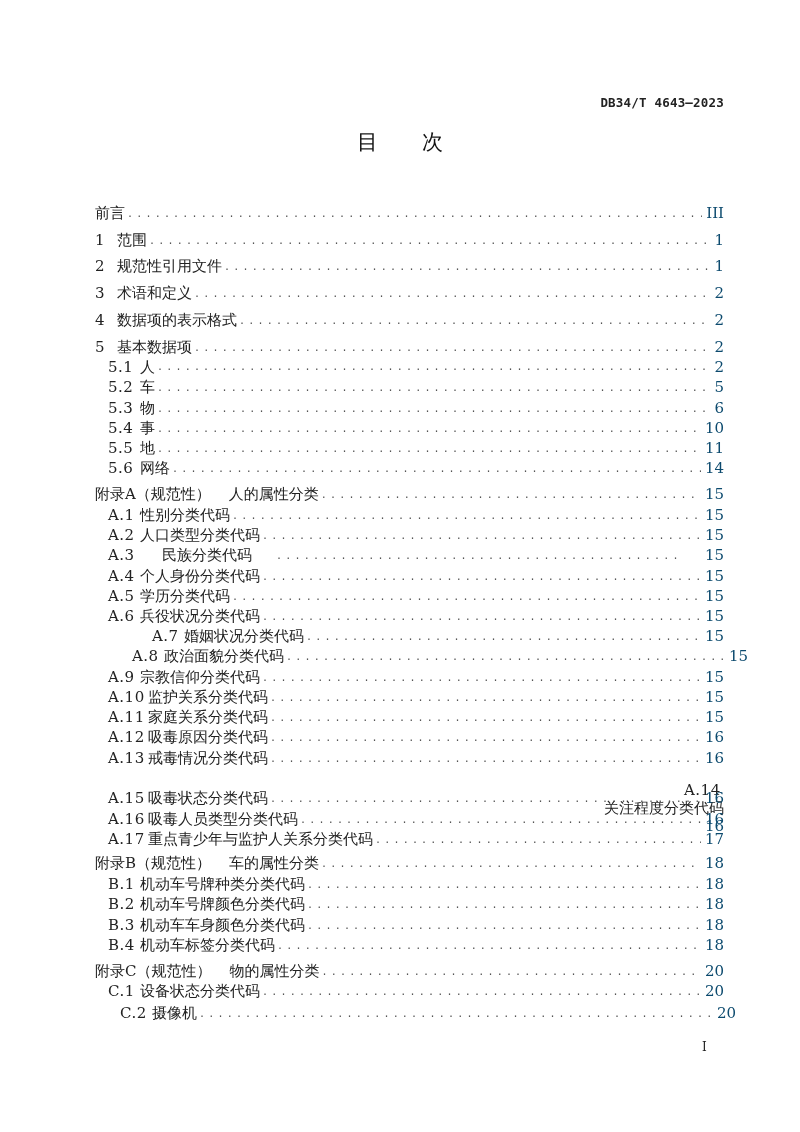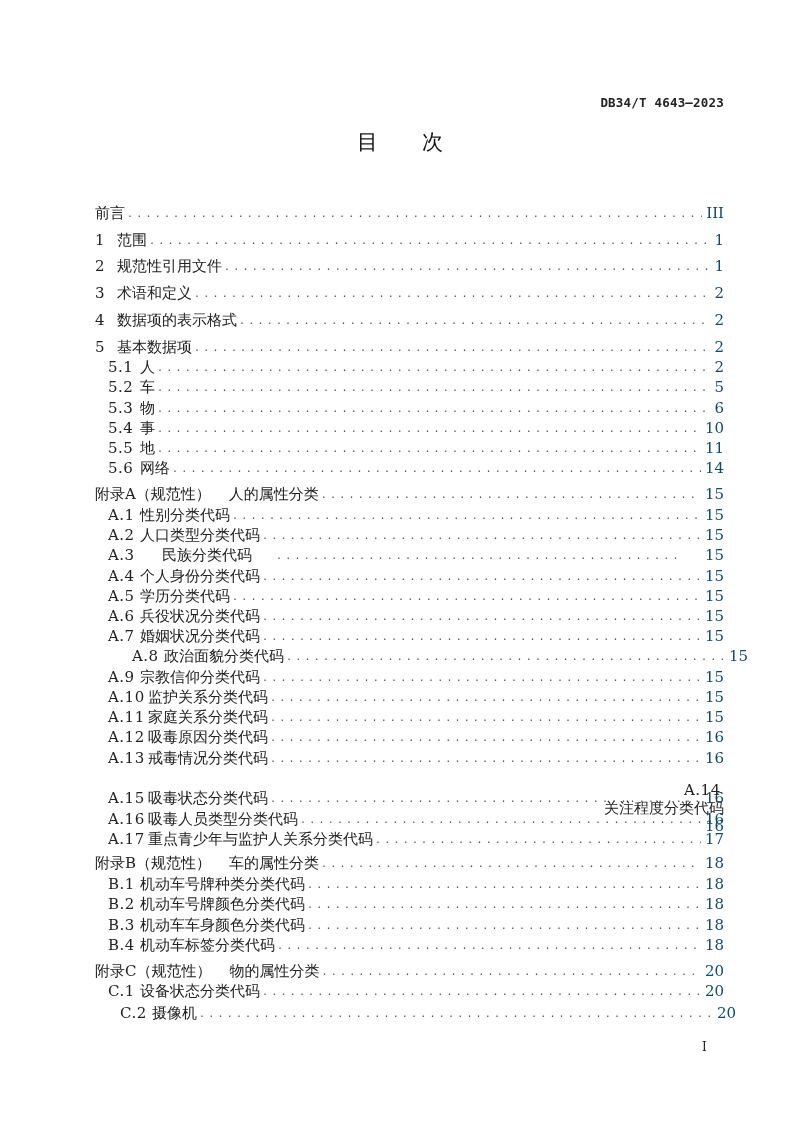--- a/index.html
+++ b/index.html
@@ -63,21 +63,21 @@
         <span class="lbl">数据项的表示格式</span>
         <span class="leader"></span>
         <span class="pg">2</span>
       </div>
       <div class="row" style="top: 338px;">
         <span class="num" style="width: 22px;">5</span>
         <span class="lbl">基本数据项</span>
         <span class="leader"></span>
         <span class="pg">2</span>
       </div>
-      <div class="row sub" style="top: 358px;">
+      <div class="row sub" style="top: 358px; align-items: center;">
         <span class="num" style="width: 32px; letter-spacing: 0.5px;">5.1</span>
         <span class="lbl">人</span>
         <span class="leader"></span>
         <span class="pg">2</span>
       </div>
       <div class="row sub" style="top: 378px;">
         <span class="num" style="width: 32px; letter-spacing: 0.5px;">5.2</span>
         <span class="lbl">车</span>
         <span class="leader"></span>
         <span class="pg">5</span>
@@ -142,21 +142,21 @@
         <span class="leader"></span>
         <span class="pg">15</span>
       </div>
       <div class="row sub" style="top: 607px;">
         <span class="num" style="width: 32px; letter-spacing: 0.5px;">A.6</span>
         <span class="lbl">兵役状况分类代码</span>
         <span class="leader"></span>
         <span class="pg">15</span>
       </div>
       <div class="row sub" style="top: 627px;">
-        <span class="num" style="width: 32px; letter-spacing: 0.5px;">A.7</span>
+        <span class="num" style="width: 32px; letter-spacing: 0.5px; margin-left: 44px;">A.7</span>
         <span class="lbl">婚姻状况分类代码</span>
         <span class="leader"></span>
         <span class="pg">15</span>
       </div>
       <div class="row sub" style="top: 647px; margin-left: 24px;">
         <span class="num" style="width: 32px; letter-spacing: 0.5px;">A.8</span>
         <span class="lbl">政治面貌分类代码</span>
         <span class="leader"></span>
         <span class="pg">15</span>
       </div>

